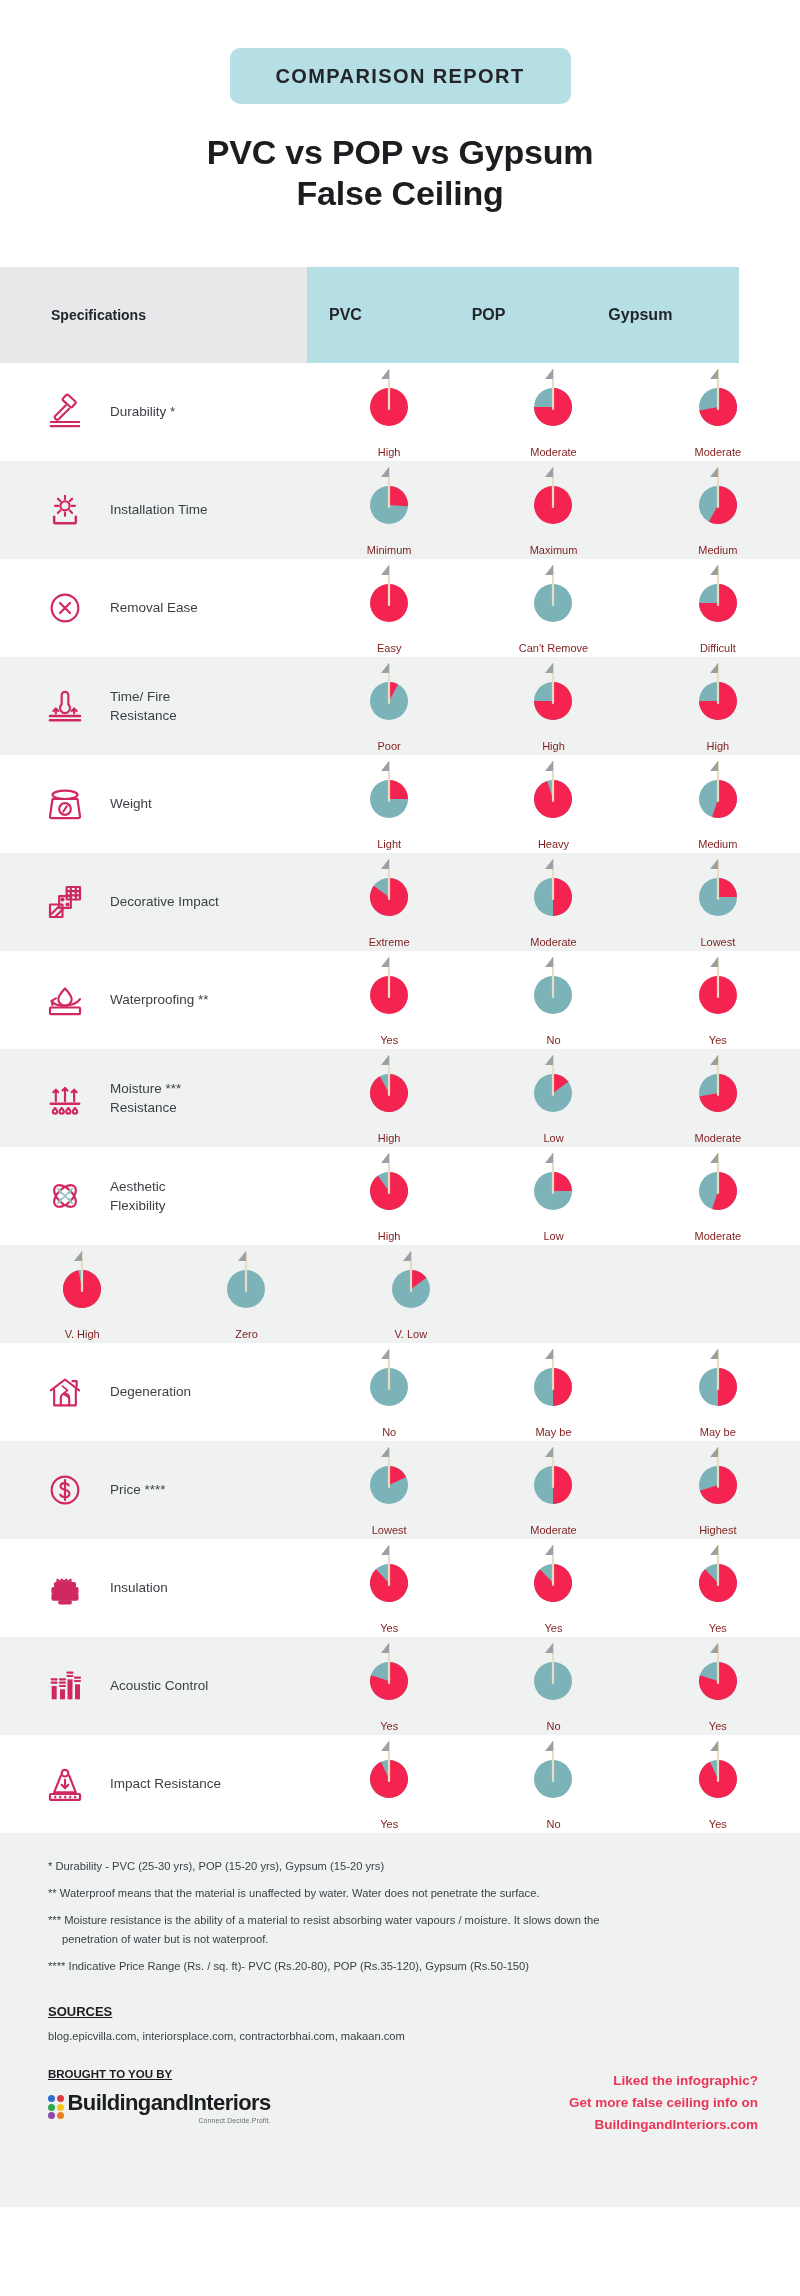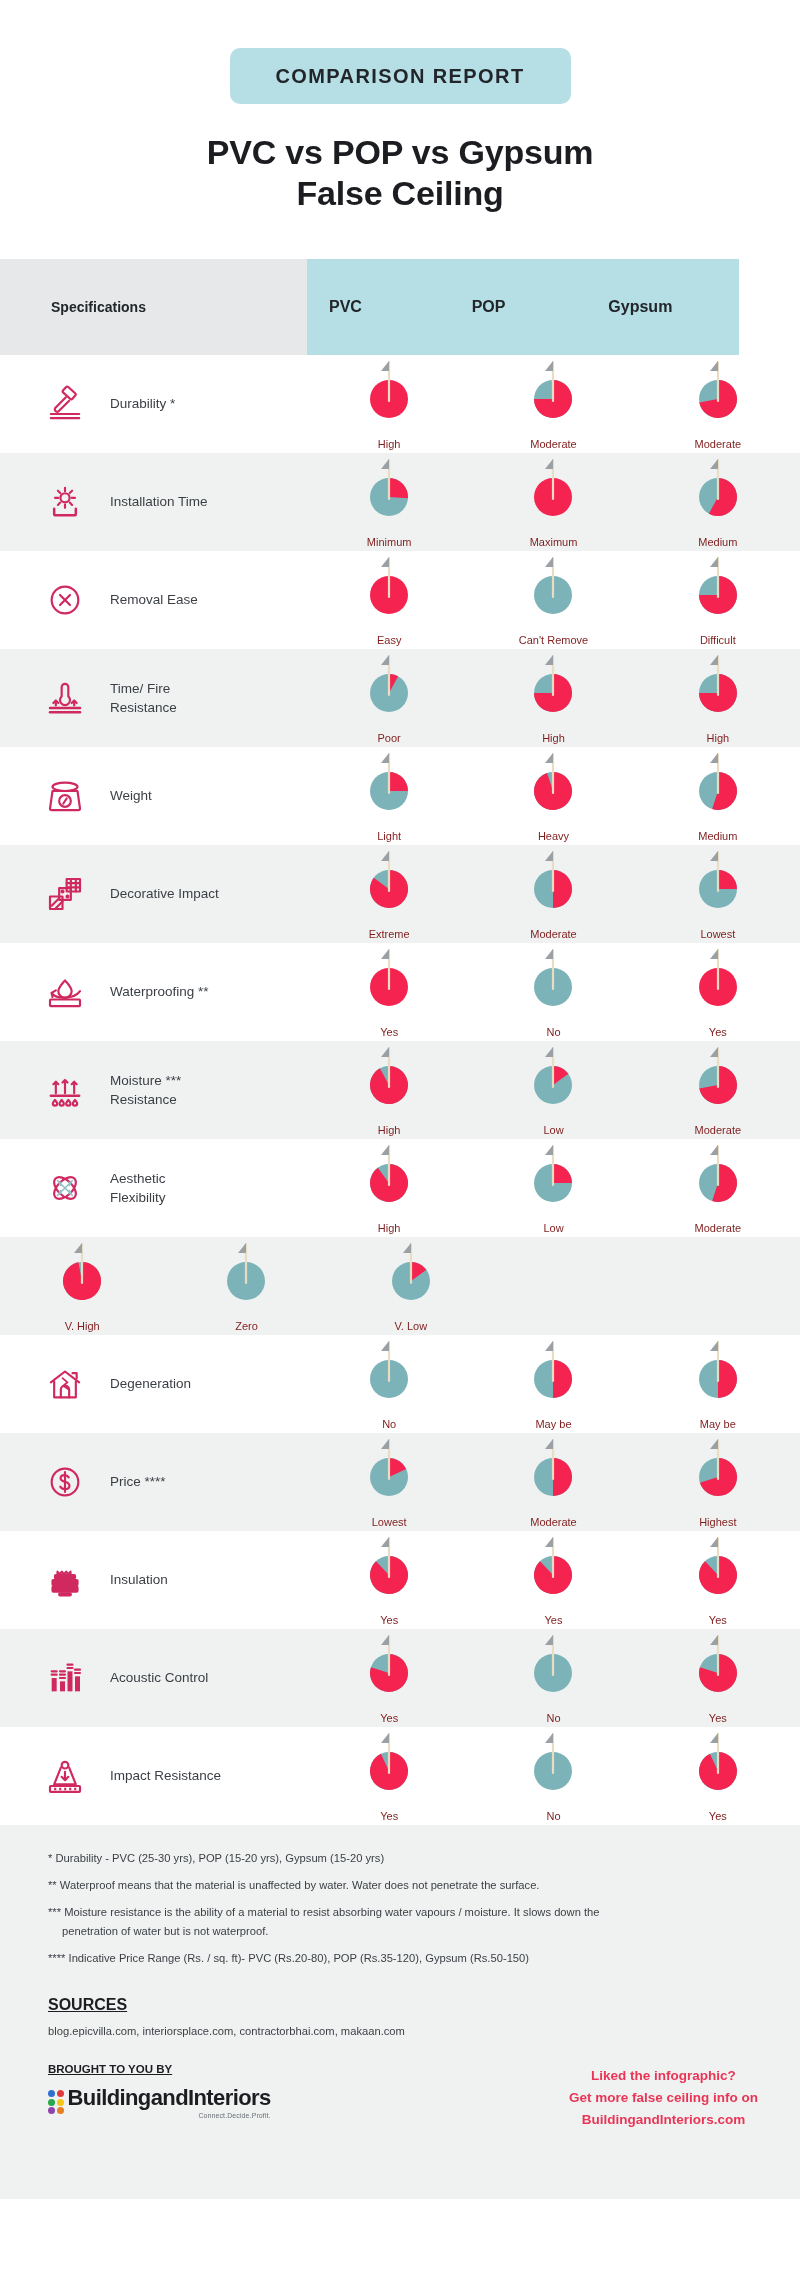--- a/index.html
+++ b/index.html
@@ -11,21 +11,21 @@
   }
   #page {
     width: 800px;
     min-height: 2296px;
     background: #ffffff;
     position: relative;
     overflow: hidden;
   }
 
   
-  .header { padding: 48px 0 0 0; text-align: center; background:#fff; }
+  .header { padding: 48px 0 8px 0; text-align: center; background:#fff; }
   .badge {
     display: inline-block;
     background: #b6dee5;
     color: #22252a;
     font-size: 20px;
     font-weight: bold;
     letter-spacing: 1.4px;
     padding: 17px 46px 16px 46px;
     border-radius: 10px;
   }
@@ -147,21 +147,21 @@
   }
   .fn {
     font-size: 11.2px;
     color: #3b3f44;
     line-height: 1.42;
     padding: 0 46px 0 48px;
     margin-bottom: 11px;
   }
   .fn.indent { padding-left: 62px; margin-top: -8px; }
   .src-title {
-    font-size: 16px;
+    font-size: 13px;
     font-weight: bold;
     color: #1b1d20;
     text-decoration: underline;
     padding-left: 48px;
     margin-top: 30px;
   }
   .src-text {
     font-size: 11.2px;
     color: #3b3f44;
     padding-left: 48px;
@@ -200,21 +200,21 @@
     letter-spacing: -0.6px;
   }
   .logo-tag {
     font-size: 7px;
     color: #6b6f74;
     text-align: right;
     margin-top: 1px;
     letter-spacing: 0.1px;
   }
   .cta {
-    text-align: center;
+    text-align: right;
     color: #ea3556;
     font-size: 13.5px;
     font-weight: bold;
     line-height: 1.62;
     padding-top: 2px;
   }
 </style>
 </head>
 <body>
 

